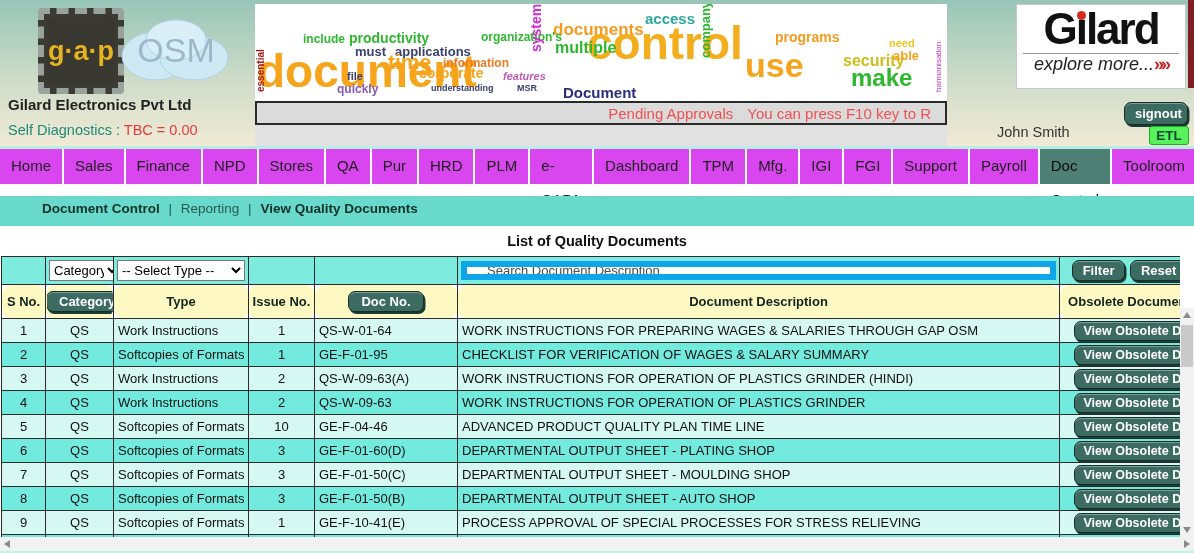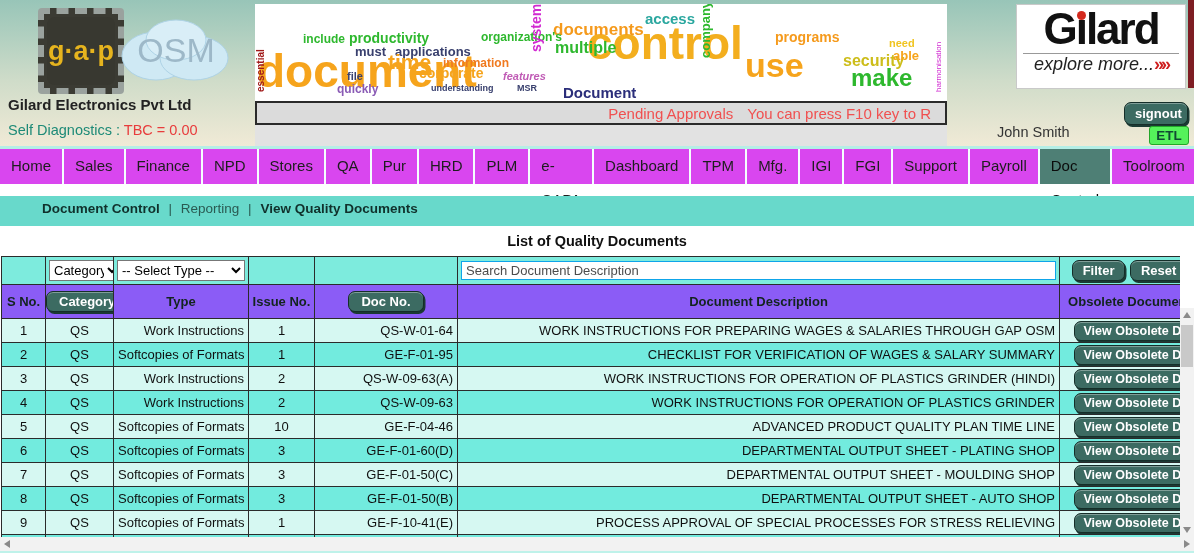--- a/index.html
+++ b/index.html
@@ -73,37 +73,37 @@
   .page-title { position:absolute; left:0; top:233px; width:1194px; text-align:center;
     font-weight:bold; font-size:14.5px; color:#111; }
 
   
   .table-viewport { position:absolute; left:1px; top:256px; width:1179px; height:281px; overflow:hidden; }
   table { border-collapse:collapse; table-layout:fixed; width:1198px; }
   td, th { border:1px solid #2b2b2b; overflow:hidden; white-space:nowrap; }
   .filter-row td { background:#7debdd; height:28px; padding:2px 3px; }
   .filter-row select { height:21px; font-size:13px; border:1px solid #777; background:#fff; width:100%; }
   .filter-row .sel-cat { width:72px; }
-  .desc-search { width:100%; height:19px; border:1px solid #0ea5e9; font-size:13px; padding:0 4px; color:#333; }
+  .desc-search { width:100%; height:19px; border:6px solid #0ea5e9; font-size:13px; padding:0 20px; color:#333; }
   .desc-search::placeholder { color:#4c4c4c; opacity:1; }
-  .header-row th { background:#8b5cf6; height:34px; font-size:13px; color:#13241f; font-weight:bold; }
+  .header-row th { background:#fef9c3; height:34px; font-size:13px; color:#13241f; font-weight:bold;border-radius:10px; }
   .btn-cell { text-align:center; }
 
   .teal-btn { background:#3c6b62; color:#fff; font-weight:bold; font-size:13px;
     border:1px solid #152e29; border-radius:7px; padding:2px 10px; cursor:pointer;
     box-shadow:inset 0 1px 0 rgba(255,255,255,.35), 1.5px 2px 0 #1b3a34;
     font-family:"Liberation Sans", sans-serif; }
   .hdr-btn { padding:2px 12px; }
   .obs-btn { font-size:12.5px; padding:2px 9px; width:112px; }
 
   tbody td { height:24px; font-size:13px; color:#101010; padding:0 4px; }
   tbody tr.odd td { background:#d6f8f2; }
   tbody tr.even td { background:#72ebde; }
   .c-sno, .c-cat, .c-issue { text-align:center; }
-  .c-type, .c-doc, .c-desc { text-align:right; }
+  .c-type, .c-doc, .c-desc { text-align:left; }
   .c-obs { text-align:center; padding:0; }
 
   
   .vscroll { position:absolute; left:1180px; top:308px; width:14px; height:229px; background:#f2f2f2; }
   .vthumb { position:absolute; left:1px; top:17px; width:12px; height:42px; background:#c9c9c9; }
   .arrow { position:absolute; width:0; height:0; }
   .arr-up { left:3px; top:4px; border-left:4px solid transparent; border-right:4px solid transparent; border-bottom:6px solid #8a8a8a; }
   .arr-down { left:3px; bottom:4px; border-left:4px solid transparent; border-right:4px solid transparent; border-top:6px solid #8a8a8a; }
   .hscroll { position:absolute; left:0; top:537px; width:1194px; height:14px; background:#f2f2f2; }
   .arr-left { left:4px; top:3px; border-top:4px solid transparent; border-bottom:4px solid transparent; border-right:6px solid #8a8a8a; }

